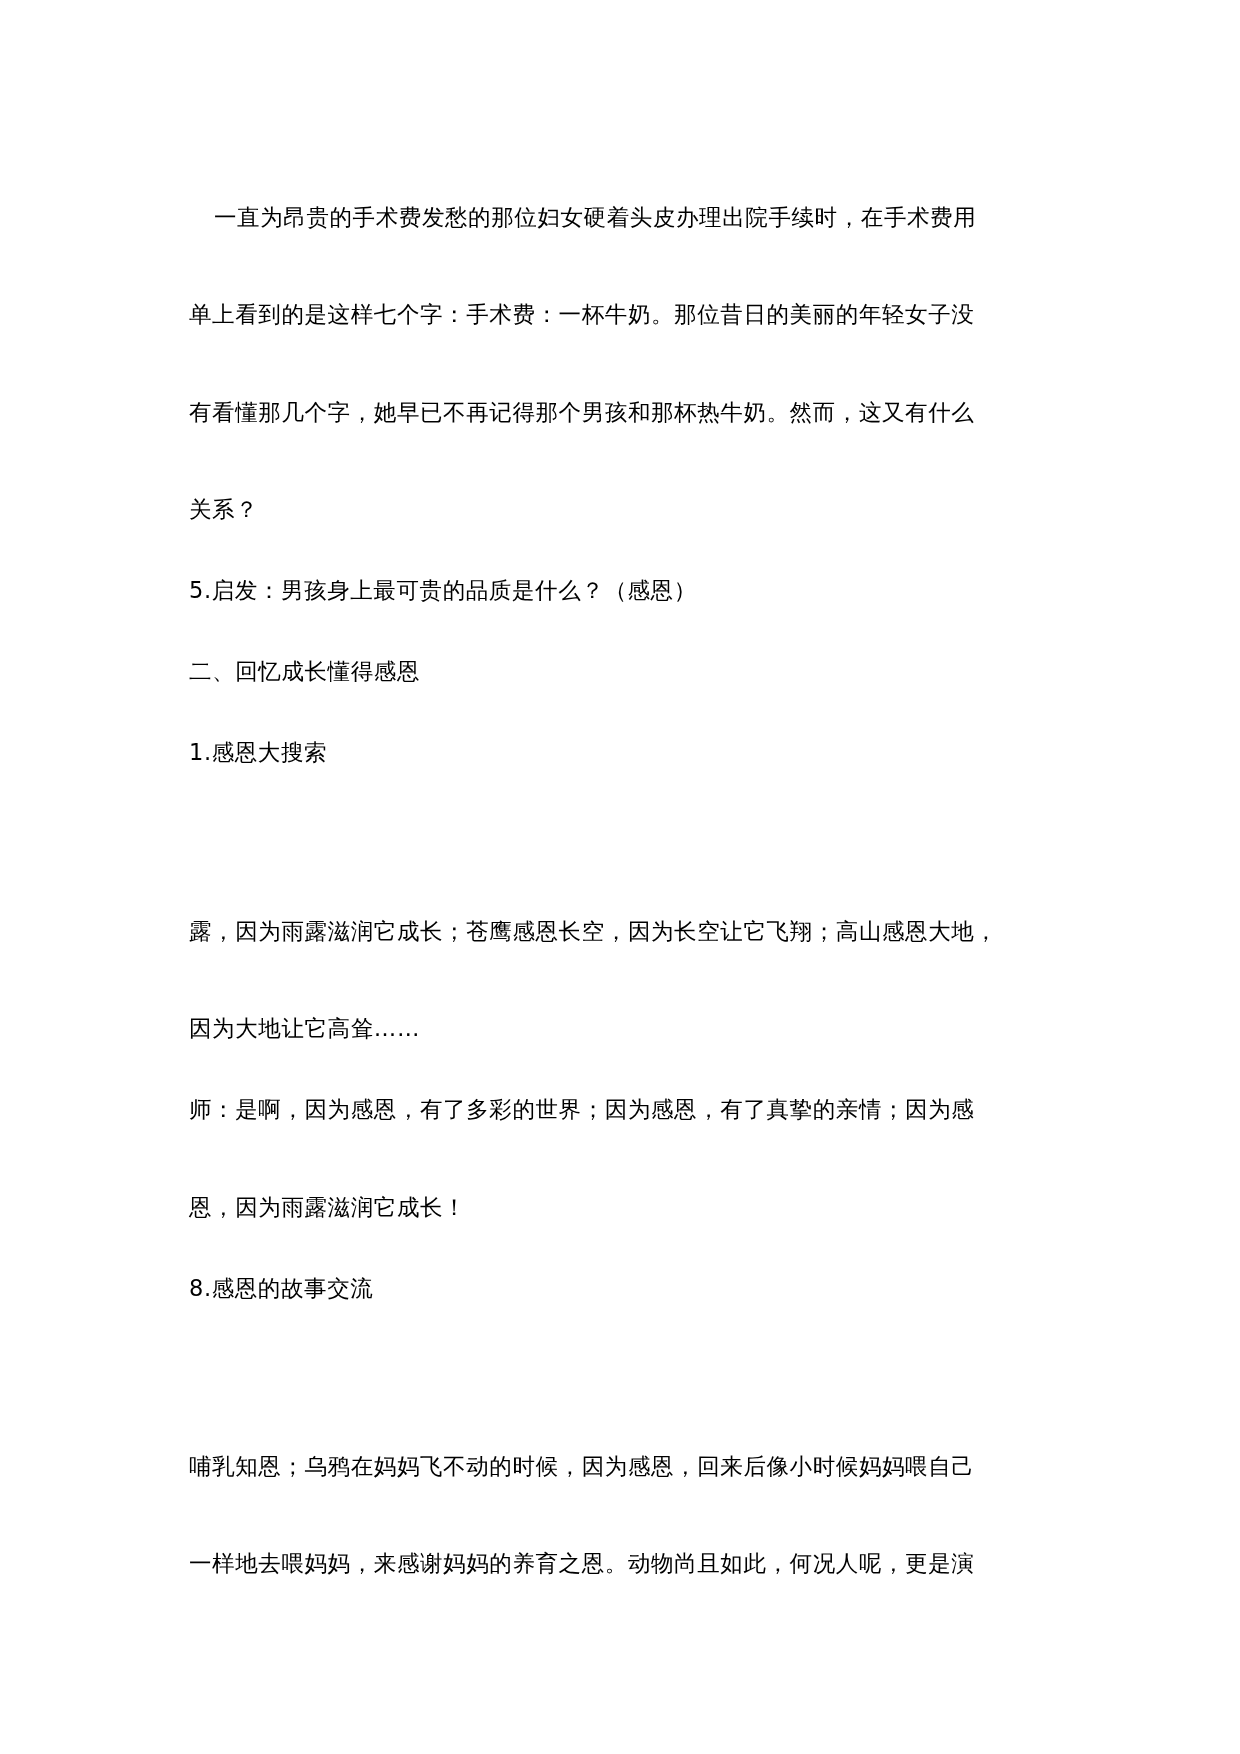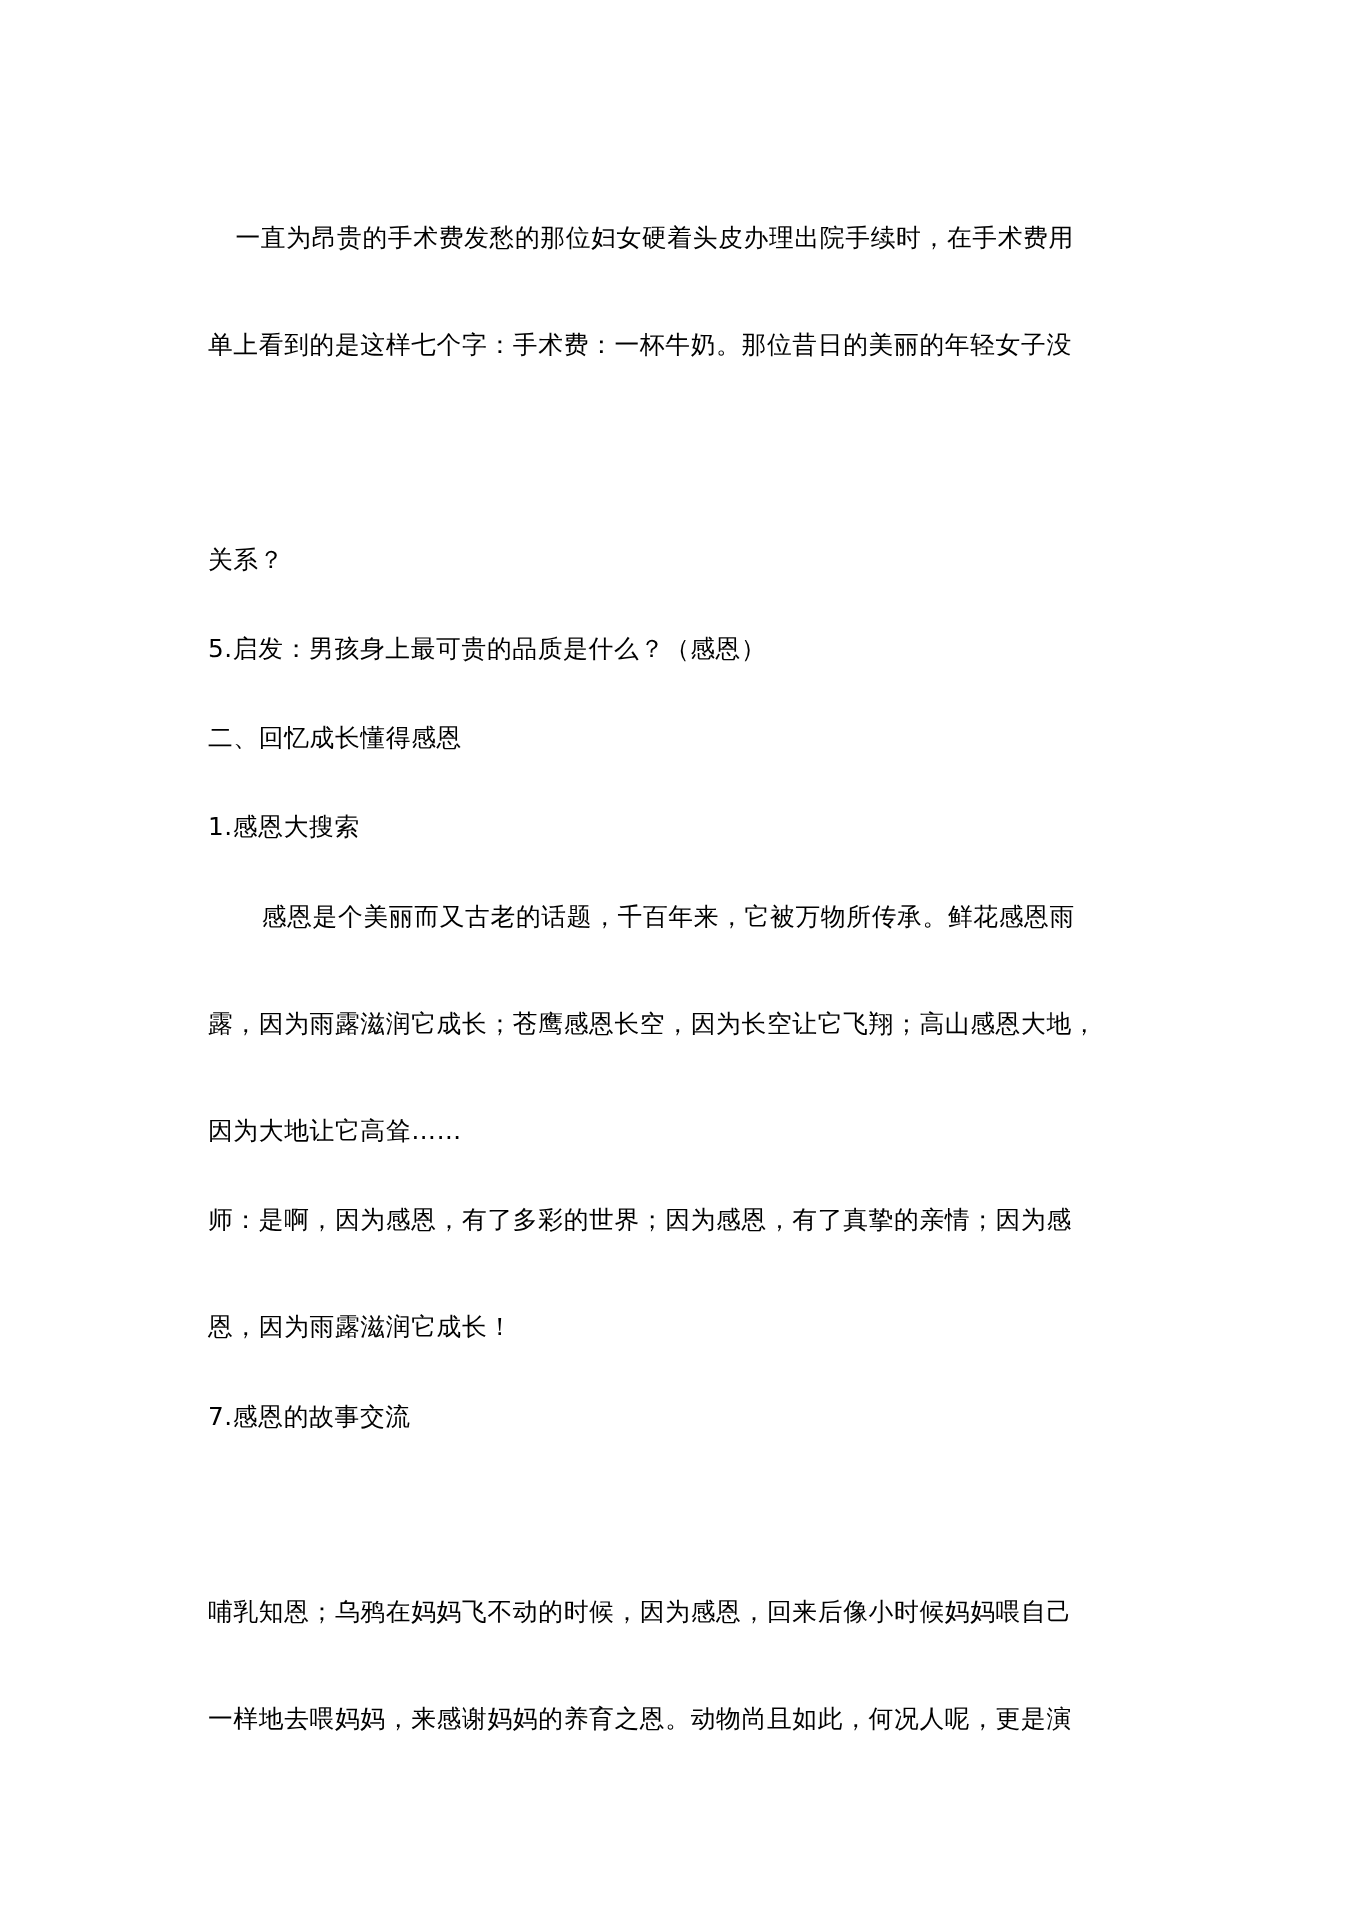--- a/index.html
+++ b/index.html
@@ -22,25 +22,25 @@
     }
     .indent { left: 238px; }
     .first-indent { left: 214px; }
   </style>
 </head>
 <body>
 
 <div class="page">
   <div class="line first-indent" style="top:182px">一直为昂贵的手术费发愁的那位妇女硬着头皮办理出院手续时，在手术费用</div>
   <div class="line" style="top:279px">单上看到的是这样七个字：手术费：一杯牛奶。那位昔日的美丽的年轻女子没</div>
+  <div class="line" style="top:377px">有看懂那几个字，她早已不再记得那个男孩和那杯热牛奶。然而，这又有什么</div>
   <div class="line" style="top:474px">关系？</div>
   <div class="line" style="top:555px">5.启发：男孩身上最可贵的品质是什么？（感恩）</div>
   <div class="line" style="top:636px">二、回忆成长懂得感恩</div>
   <div class="line" style="top:717px">1.感恩大搜索</div>
-  <div class="line indent" style="top:799px">感恩是个美丽而又古老的话题，千百年来，它被万物所传承。鲜花感恩雨</div>
   <div class="line" style="top:896px">露，因为雨露滋润它成长；苍鹰感恩长空，因为长空让它飞翔；高山感恩大地，</div>
   <div class="line" style="top:993px">因为大地让它高耸……</div>
   <div class="line" style="top:1074px">师：是啊，因为感恩，有了多彩的世界；因为感恩，有了真挚的亲情；因为感</div>
   <div class="line" style="top:1172px">恩，因为雨露滋润它成长！</div>
-  <div class="line" style="top:1253px">7.感恩的故事交流</div>
+  <div class="line" style="top:1253px">8.感恩的故事交流</div>
   <div class="line" style="top:1431px">哺乳知恩；乌鸦在妈妈飞不动的时候，因为感恩，回来后像小时候妈妈喂自己</div>
   <div class="line" style="top:1528px">一样地去喂妈妈，来感谢妈妈的养育之恩。动物尚且如此，何况人呢，更是演</div>
 </div>
 
 </body></html>

